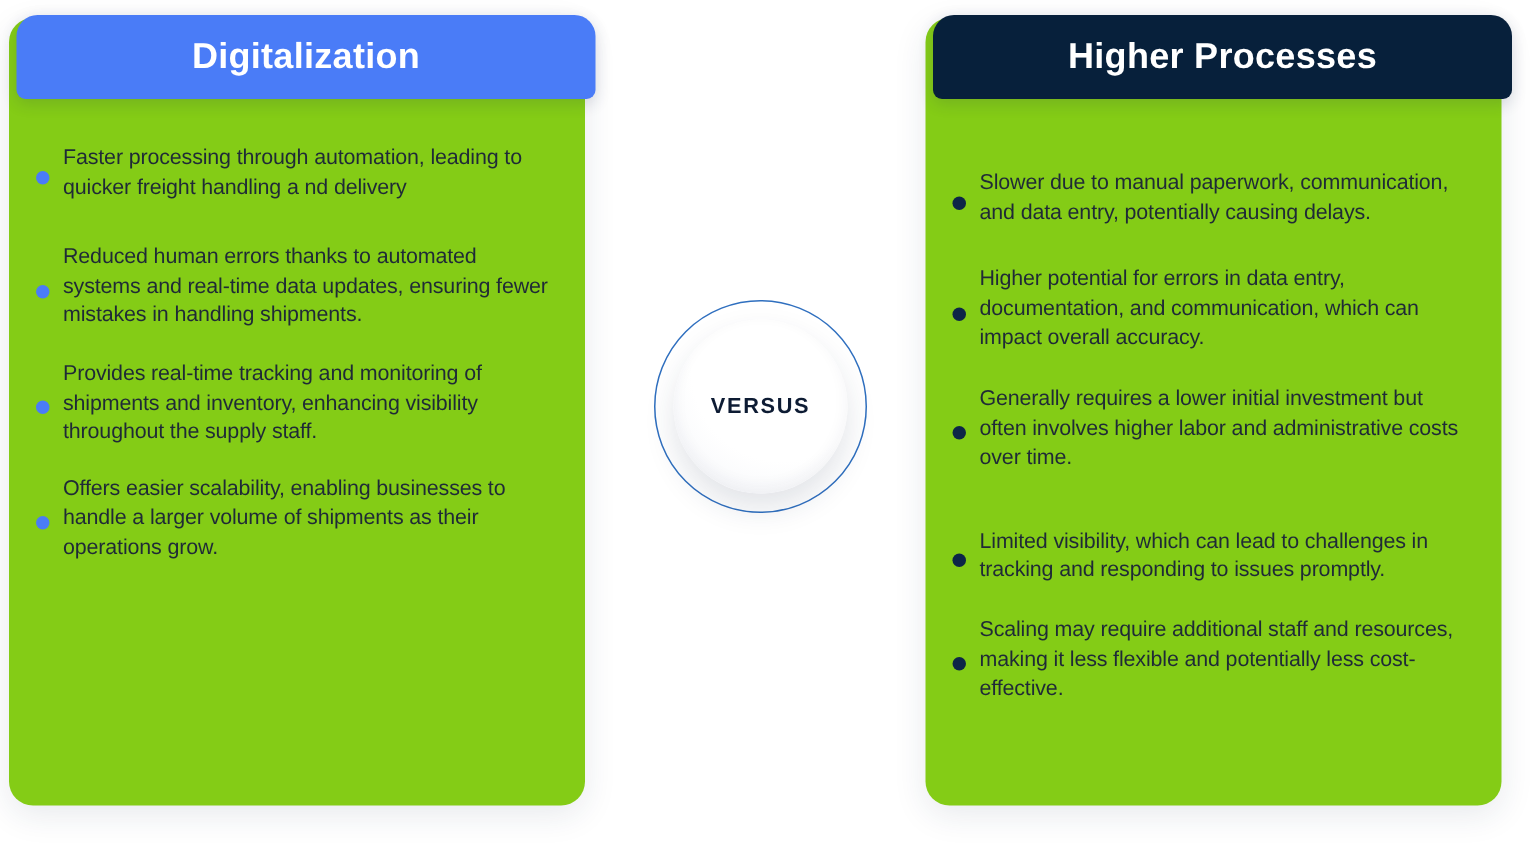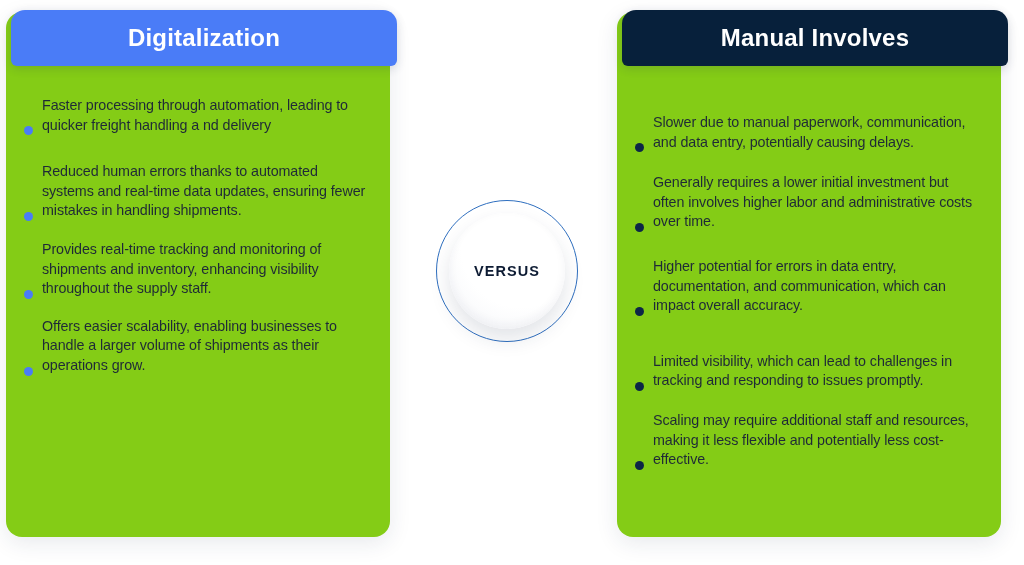--- a/index.html
+++ b/index.html
@@ -74,21 +74,21 @@
     position: absolute;
     left: 0;
     right: 0;
     top: 70px;
     bottom: 8px;
     padding: 0 22px 0 18px;
     box-sizing: border-box;
   }
   .bullet-item {
     display: flex;
-    align-items: flex-end;
+    align-items: center;
   }
   .bullet-dot {
     flex: 0 0 auto;
     width: 9px;
     height: 9px;
     border-radius: 50%;
     margin-top: 5px;
     margin-right: 9px;
   }
   .card-left .bullet-dot { background: #4a7cf7; }
@@ -172,39 +172,39 @@
   </div>
 
   <div class="versus-badge">
     <div class="versus-inner">
       <span class="versus-label">VERSUS</span>
     </div>
   </div>
 
   <div class="card card-right">
     <div class="card-header">
-      <span class="card-header-title">Manual Involves</span>
+      <span class="card-header-title">Higher Processes</span>
     </div>
     <div class="bullet-list">
 
       <div class="bullet-item" style="margin-top:31px;">
         <span class="bullet-dot"></span>
         <span class="bullet-text">Slower due to manual paperwork, communication, and data entry, potentially causing delays.</span>
       </div>
 
+      <div class="bullet-item" style="margin-top:25px;">
+        <span class="bullet-dot"></span>
+        <span class="bullet-text">Higher potential for errors in data entry, documentation, and communication, which can impact overall accuracy.</span>
+      </div>
+
       <div class="bullet-item" style="margin-top:21px;">
         <span class="bullet-dot"></span>
         <span class="bullet-text">Generally requires a lower initial investment but often involves higher labor and administrative costs over time.</span>
       </div>
 
-      <div class="bullet-item" style="margin-top:25px;">
-        <span class="bullet-dot"></span>
-        <span class="bullet-text">Higher potential for errors in data entry, documentation, and communication, which can impact overall accuracy.</span>
-      </div>
-
       <div class="bullet-item" style="margin-top:36px;">
         <span class="bullet-dot"></span>
         <span class="bullet-text">Limited visibility, which can lead to challenges in tracking and responding to issues promptly.</span>
       </div>
 
       <div class="bullet-item" style="margin-top:20px;">
         <span class="bullet-dot"></span>
         <span class="bullet-text">Scaling may require additional staff and resources, making it less flexible and potentially less cost-effective.</span>
       </div>
 

